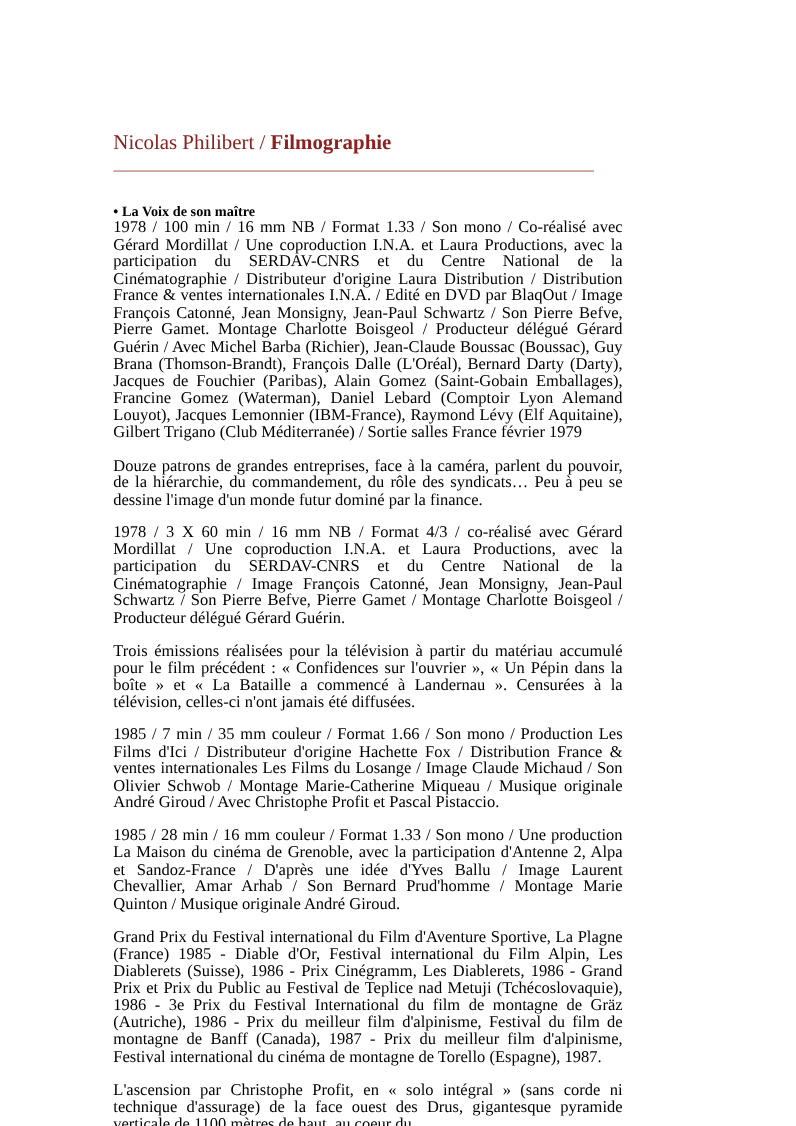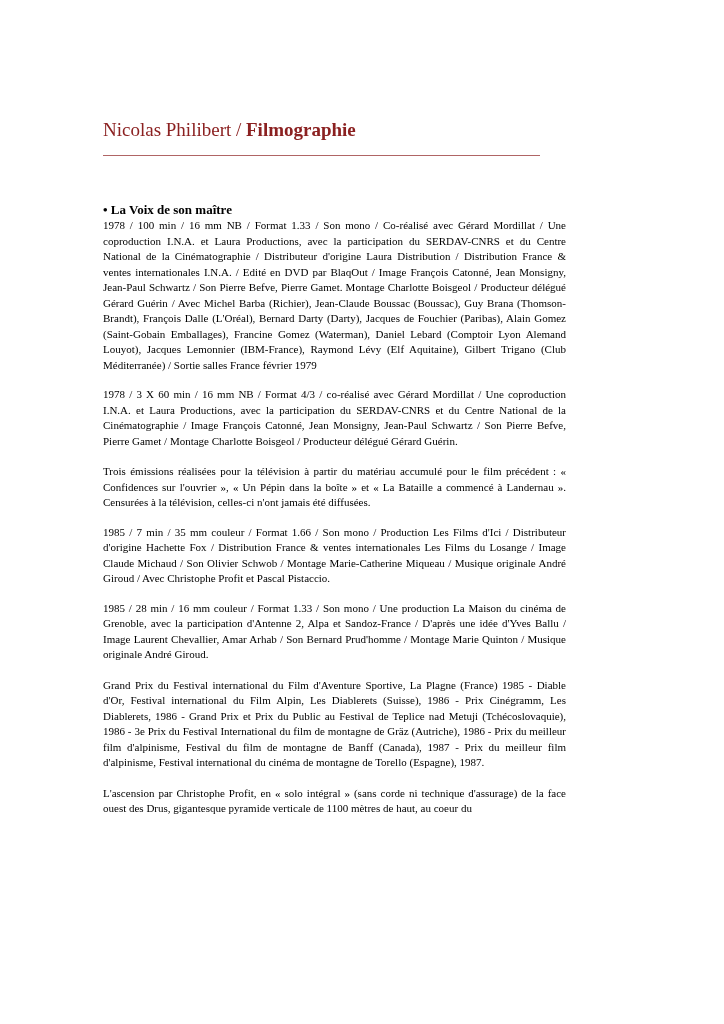--- a/index.html
+++ b/index.html
@@ -28,51 +28,52 @@
     white-space: nowrap;
   }
   .doc-title .bold { font-weight: bold; }
   .rule {
     margin-top: 14px;
     width: 437px;
     height: 0;
     border-top: 1.3px solid #b06565;
   }
   .film-section { margin-top: 14px; }
-  .film-section.first { margin-top: 46px; }
+  .film-section.first { margin-top: 28px; }
   .film-title {
     margin: 0;
     font-size: 13px;
     line-height: 16px;
     font-weight: bold;
     color: #000000;
   }
   p {
     margin: 0;
-    font-size: 11px;
+    font-size: 15px;
     line-height: 15.5px;
     text-align: justify;
     color: #000000;
   }
   p.credits { margin-top: 0; }
   p.desc { margin-top: 15px; }
 </style>
 </head>
 <body>
 
 <div class="page">
   <div class="content">
 
     <h1 class="doc-title"><span>Nicolas Philibert / </span><span class="bold">Filmographie</span></h1>
 
     <div class="rule"></div>
 
     <section class="film-section first">
       <h2 class="film-title">• La Voix de son maître</h2>
       <p class="credits">1978 / 100 min / 16 mm NB / Format 1.33 / Son mono / Co-réalisé avec Gérard Mordillat / Une coproduction I.N.A. et Laura Productions, avec la participation du SERDAV-CNRS et du Centre National de la Cinématographie / Distributeur d'origine Laura Distribution / Distribution France &amp; ventes internationales I.N.A. / Edité en DVD par BlaqOut / Image François Catonné, Jean Monsigny, Jean-Paul Schwartz / Son Pierre Befve, Pierre Gamet. Montage Charlotte Boisgeol / Producteur délégué Gérard Guérin / Avec Michel Barba (Richier), Jean-Claude Boussac (Boussac), Guy Brana (Thomson-Brandt), François Dalle (L'Oréal), Bernard Darty (Darty), Jacques de Fouchier (Paribas), Alain Gomez (Saint-Gobain Emballages), Francine Gomez (Waterman), Daniel Lebard (Comptoir Lyon Alemand Louyot), Jacques Lemonnier (IBM-France), Raymond Lévy (Elf Aquitaine), Gilbert Trigano (Club Méditerranée) / Sortie salles France février 1979</p>
+      <p class="desc">Douze patrons de grandes entreprises, face à la caméra, parlent du pouvoir, de la hiérarchie, du commandement, du rôle des syndicats… Peu à peu se dessine l'image d'un monde futur dominé par la finance.</p>
     </section>
 
     <section class="film-section">
       <p class="credits">1978 / 3 X 60 min / 16 mm NB / Format 4/3 / co-réalisé avec Gérard Mordillat / Une coproduction I.N.A. et Laura Productions, avec la participation du SERDAV-CNRS et du Centre National de la Cinématographie / Image François Catonné, Jean Monsigny, Jean-Paul Schwartz / Son Pierre Befve, Pierre Gamet / Montage Charlotte Boisgeol / Producteur délégué Gérard Guérin.</p>
       <p class="desc">Trois émissions réalisées pour la télévision à partir du matériau accumulé pour le film précédent : « Confidences sur l'ouvrier », « Un Pépin dans la boîte » et « La Bataille a commencé à Landernau ». Censurées à la télévision, celles-ci n'ont jamais été diffusées.</p>
     </section>
 
     <section class="film-section">
       <p class="credits">1985 / 7 min / 35 mm couleur / Format 1.66 / Son mono / Production Les Films d'Ici / Distributeur d'origine Hachette Fox / Distribution France &amp; ventes internationales Les Films du Losange / Image Claude Michaud / Son Olivier Schwob / Montage Marie-Catherine Miqueau / Musique originale André Giroud / Avec Christophe Profit et Pascal Pistaccio.</p>
     </section>

